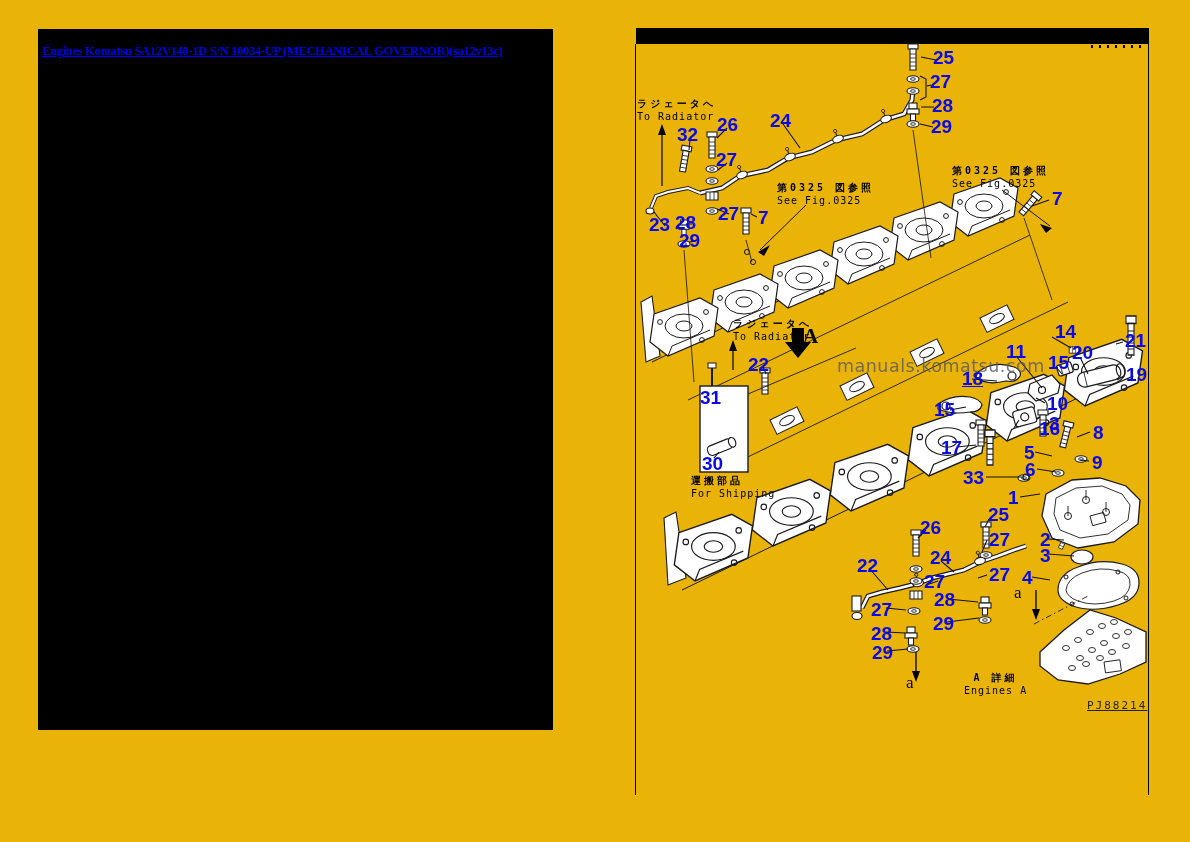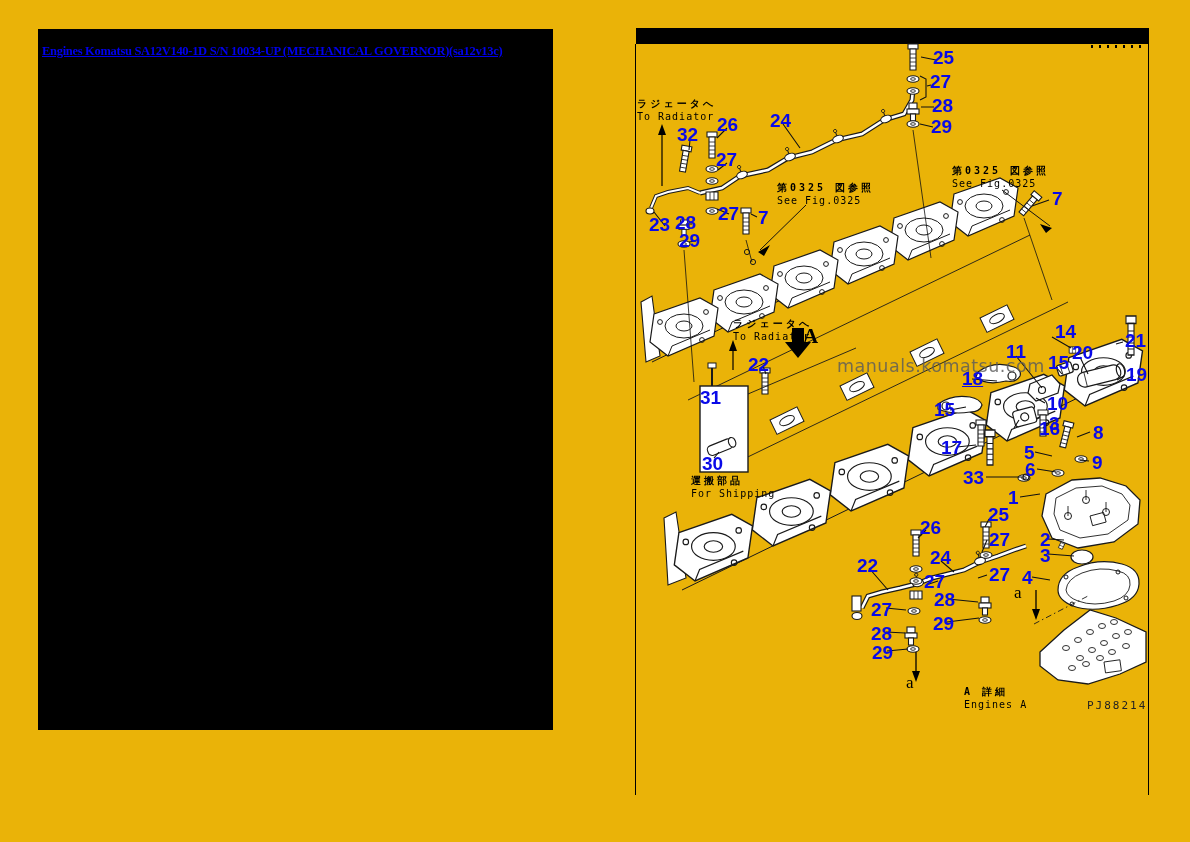--- a/index.html
+++ b/index.html
@@ -20,21 +20,21 @@
   .lbl{position:absolute;font-family:"DejaVu Sans Mono",monospace;font-size:10px;color:#000;
         line-height:13px;white-space:nowrap;}
   .lbl .jp{letter-spacing:3px;font-weight:bold;}
   .lbl .en{letter-spacing:1px;}
   .marker{position:absolute;color:#000;font-family:"Liberation Serif",serif;line-height:1;}
   .marker.section{font-size:21px;font-weight:bold;}
   .marker.detail{font-size:17px;}
   .watermark{position:absolute;left:837px;top:356px;font-family:"DejaVu Sans",sans-serif;
         font-size:17.5px;color:rgba(92,92,92,0.82);letter-spacing:0.5px;white-space:nowrap;}
   .pjcode{position:absolute;left:1087px;top:699px;font-family:"DejaVu Sans Mono",monospace;
-        font-size:11px;letter-spacing:2px;color:#222;}
+        font-size:11px;letter-spacing:2px;color:#222;text-decoration:underline;}
 </style>
 </head>
 <body>
 
 <div class="page">
 
   <div class="black-box"></div>
 
   <a class="doc-link" href="#" style="color: rgb(0, 0, 238);">Engines Komatsu SA12V140-1D S/N 10034-UP (MECHANICAL GOVERNOR)(sa12v13c)</a>
 
@@ -359,21 +359,21 @@
         <div class="en">See Fig.0325</div>
       </div>
       <div class="lbl" style="left: 733px; top: 317px;">
         <div class="jp">ラジェータへ</div>
         <div class="en">To Radiator</div>
       </div>
       <div class="lbl" style="left: 691px; top: 474px;">
         <div class="jp">運搬部品</div>
         <div class="en">For Shipping</div>
       </div>
-      <div class="lbl" style="left: 964px; top: 685px;">
+      <div class="lbl" style="left: 964px; top: 671px; text-align: center;">
         <div class="jp">A 詳細</div>
         <div class="en">Engines A</div>
       </div>
     </div>
   <div id="marker-layer">
       <div class="marker section" style="left: 803px; top: 326px;">A</div>
       <div class="marker detail" style="left: 906px; top: 674px;">a</div>
       <div class="marker detail" style="left: 1014px; top: 584px;">a</div>
     </div>
 

